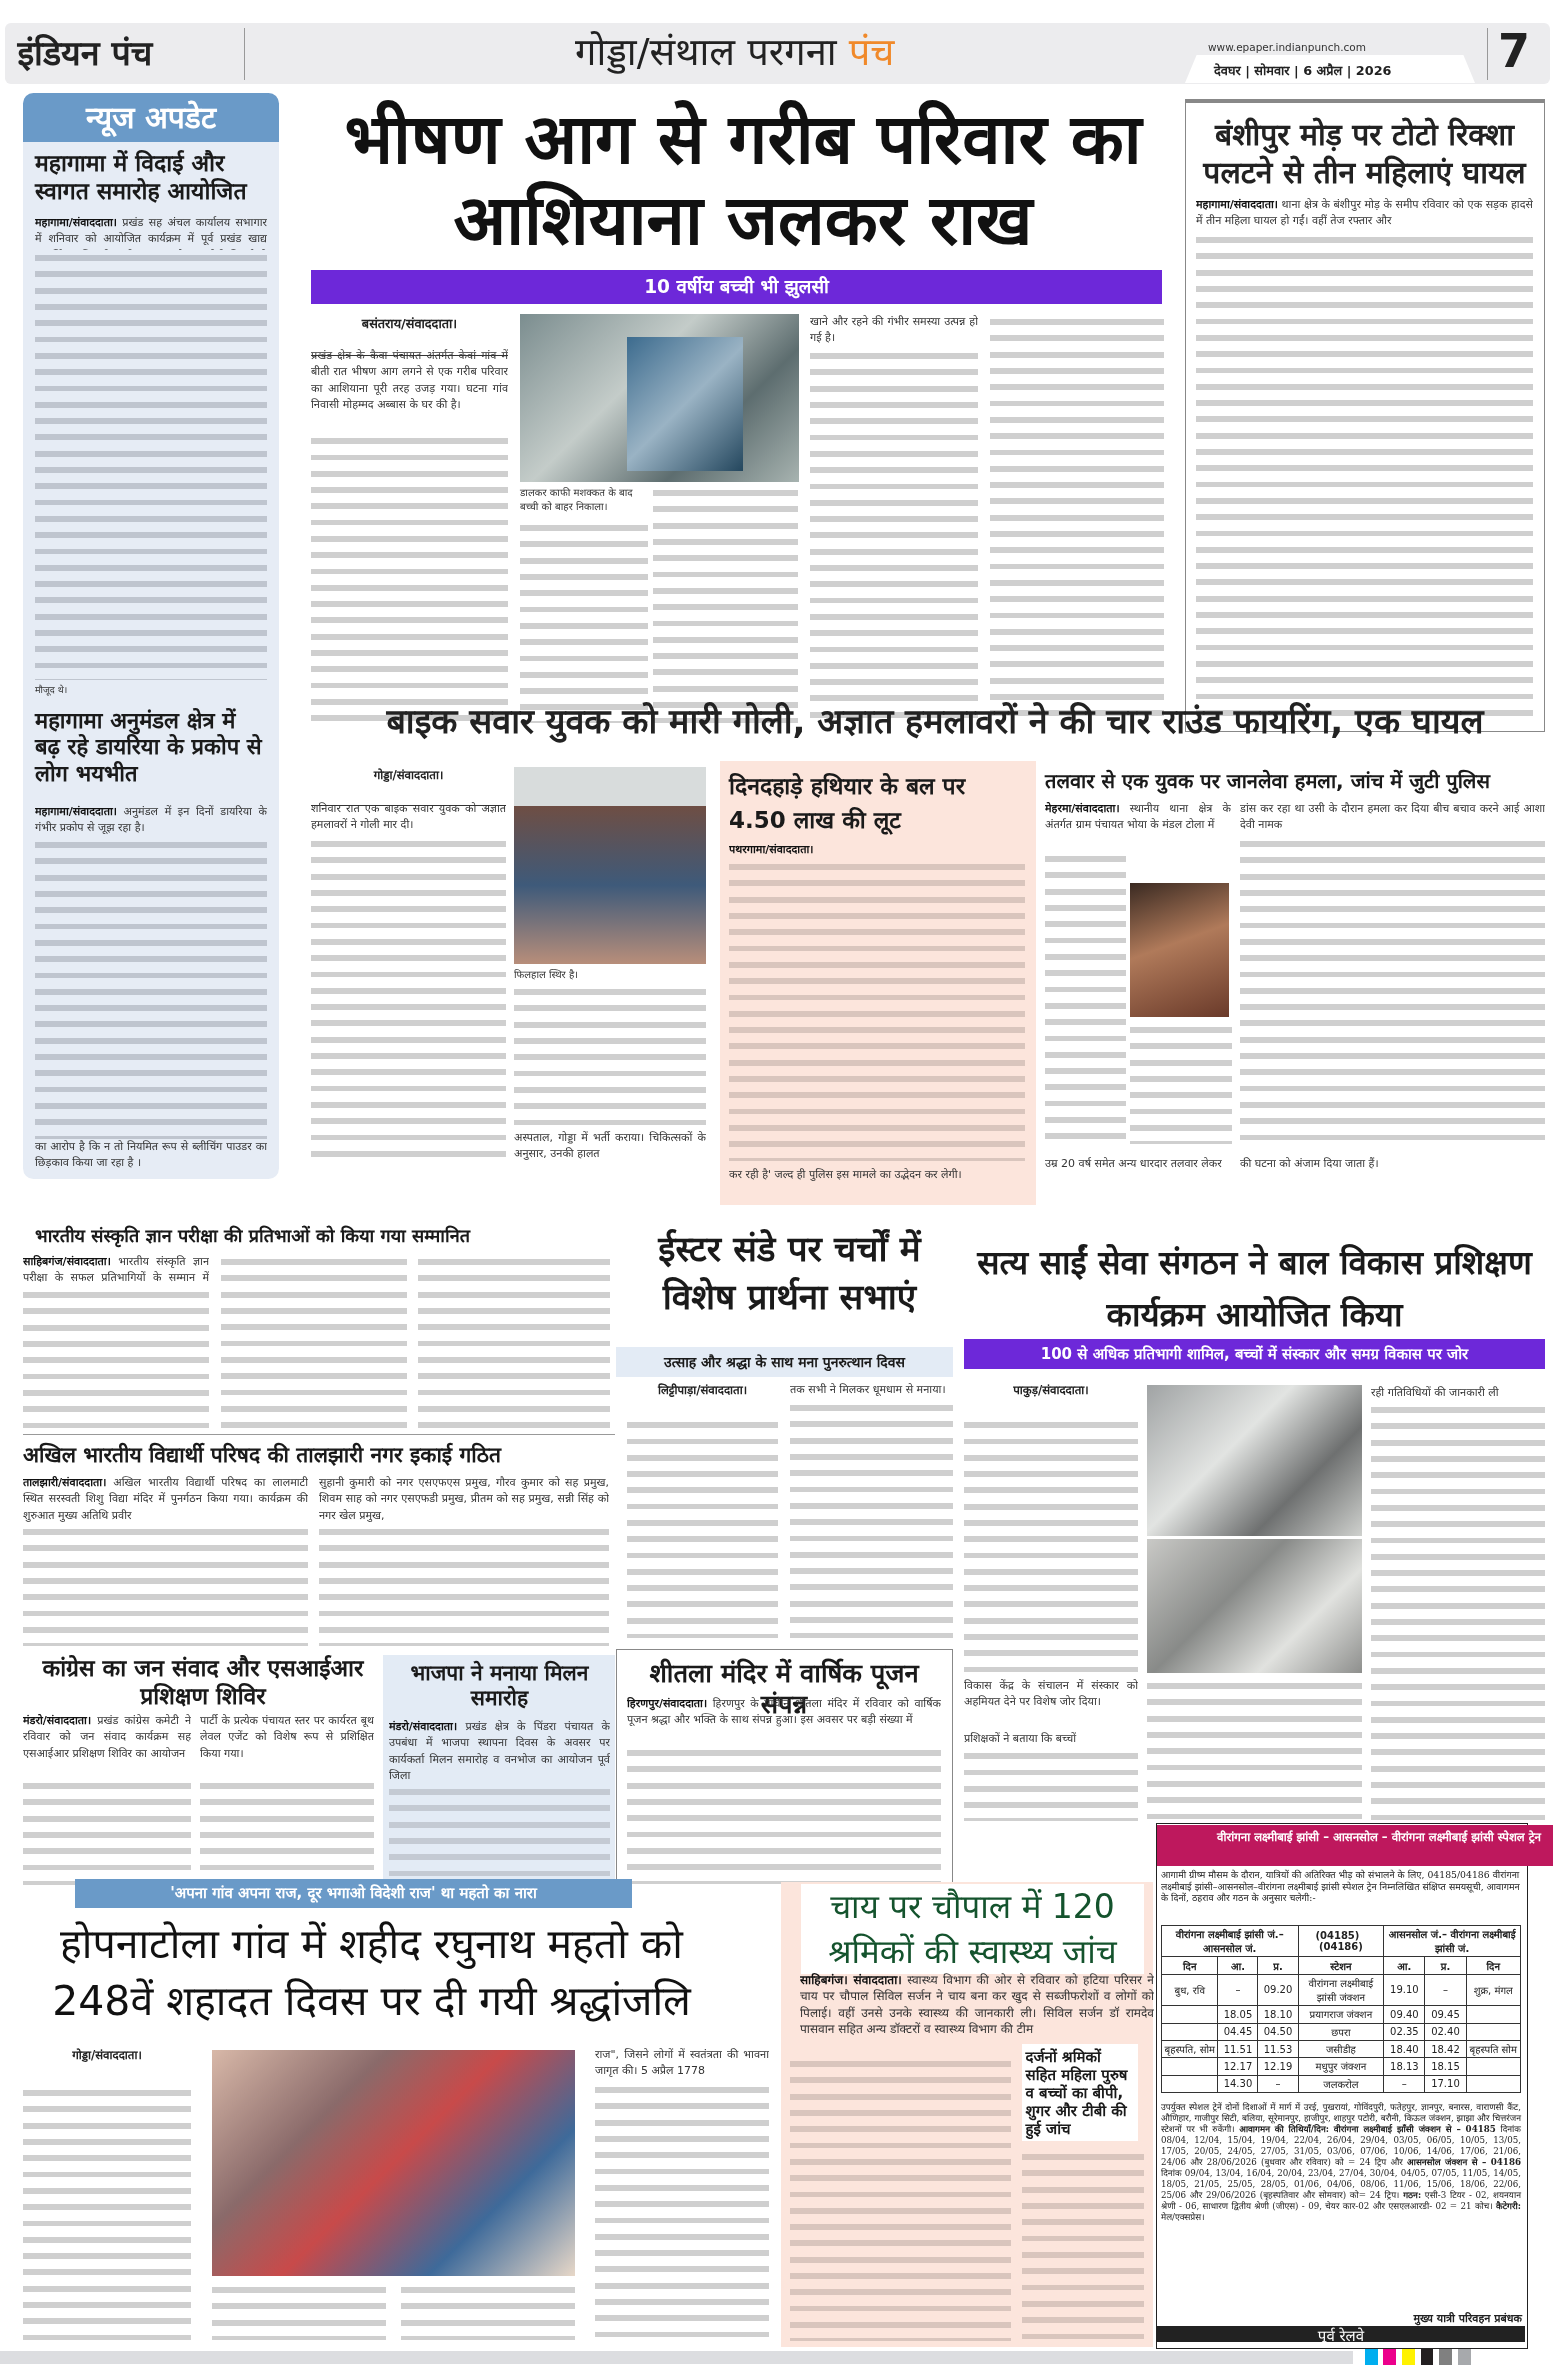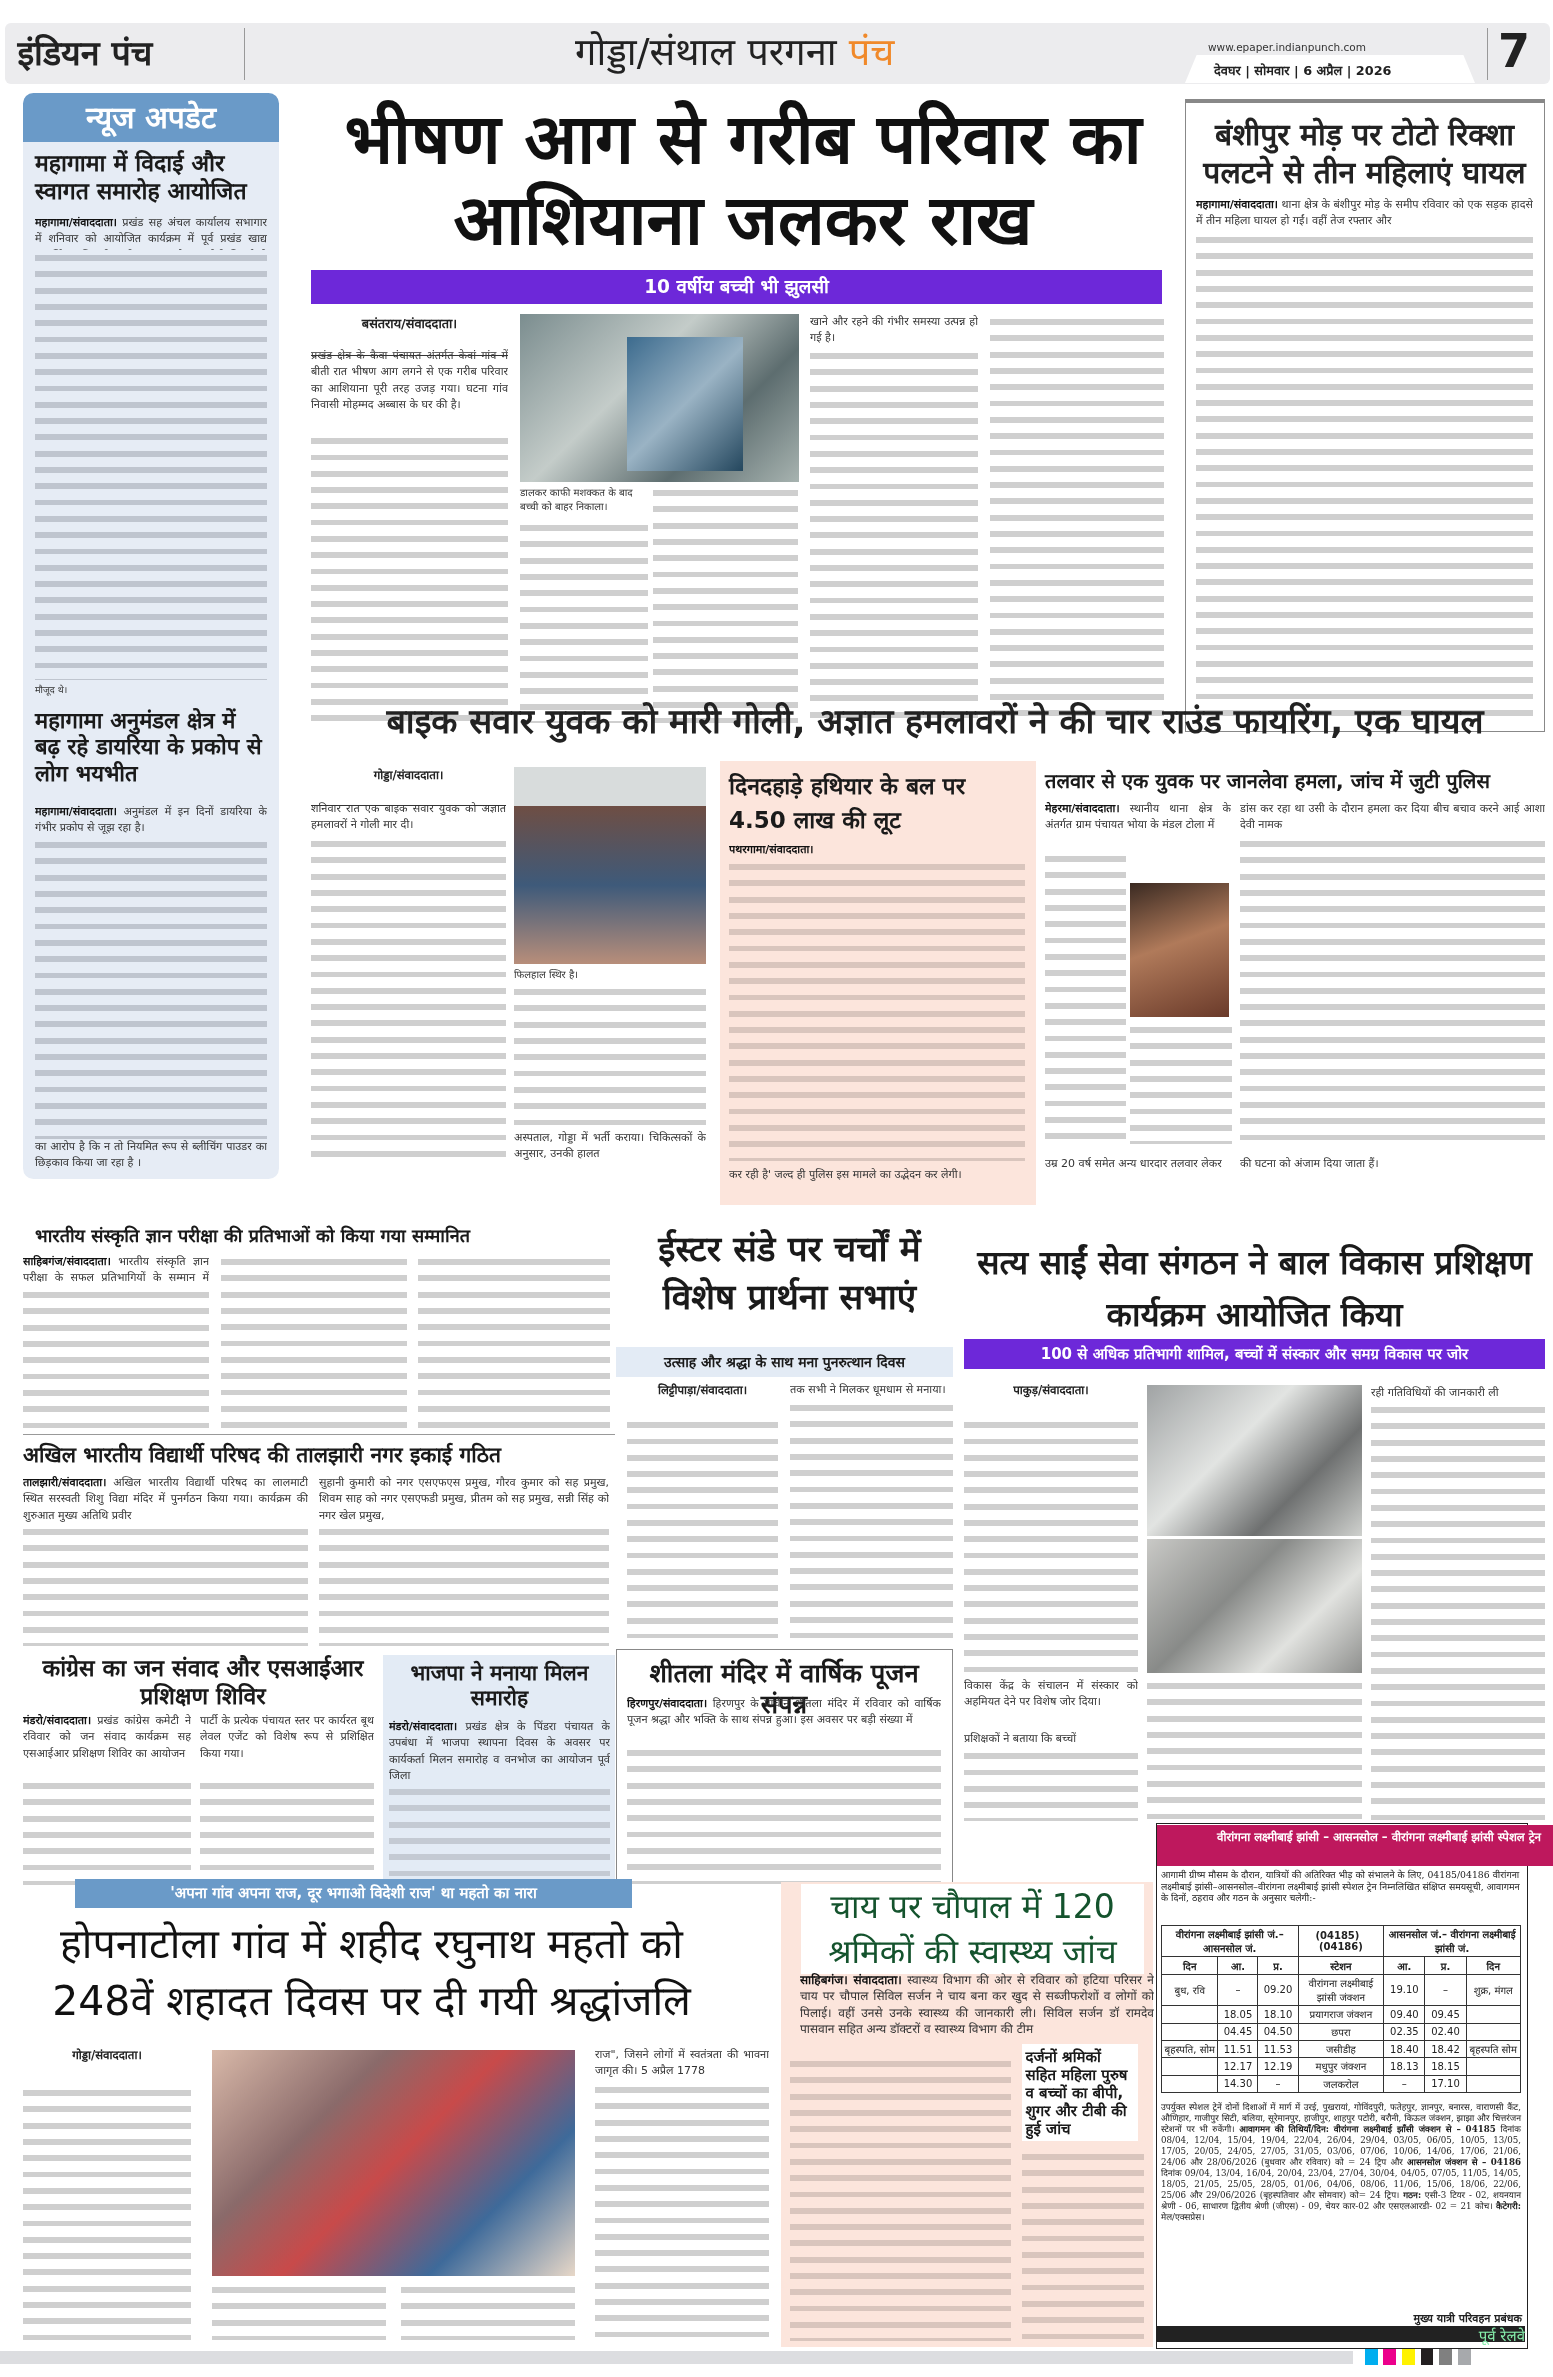--- a/index.html
+++ b/index.html
@@ -263,17 +263,17 @@
   <b>आवागमन की तिथियाँ/दिन: वीरांगना लक्ष्मीबाई झाँसी जंक्शन से – 04185</b>
   <span>दिनांक 08/04, 12/04, 15/04, 19/04, 22/04, 26/04, 29/04, 03/05, 06/05, 10/05, 13/05, 17/05, 20/05, 24/05, 27/05, 31/05, 03/06, 07/06, 10/06, 14/06, 17/06, 21/06, 24/06 और 28/06/2026 (बुधवार और रविवार) को = 24 ट्रिप और</span>
   <b>आसनसोल जंक्शन से – 04186</b>
   <span>दिनांक 09/04, 13/04, 16/04, 20/04, 23/04, 27/04, 30/04, 04/05, 07/05, 11/05, 14/05, 18/05, 21/05, 25/05, 28/05, 01/06, 04/06, 08/06, 11/06, 15/06, 18/06, 22/06, 25/06 और 29/06/2026 (बृहस्पतिवार और सोमवार) को= 24 ट्रिप।</span>
   <b>गठन:</b>
   <span>एसी-3 टियर - 02, शयनयान श्रेणी - 06, साधारण द्वितीय श्रेणी (जीएस) - 09, चेयर कार-02 और एसएलआरडी- 02 = 21 कोच।</span>
   <b>कैटेगरी:</b>
   <span>मेल/एक्सप्रेस।</span>
 </div>
 <div class="abs" style="left:1336px;top:2310px;width:186px;text-align:right;font-weight:bold;font-size:11px">मुख्य यात्री परिवहन प्रबंधक</div>
-<div class="abs" style="left:1157px;top:2326px;width:368px;height:16px;background:#222;color:#86efac;font-size:15px;text-align:right;line-height:21.5px">पूर्व रेलवे</div>
+<div class="abs" style="left:1157px;top:2326px;width:368px;height:16px;background:#222;color:#ffffff;font-size:15px;text-align:center;line-height:21.5px">पूर्व रेलवे</div>
 
 <div class="abs" style="left:0;top:2351px;width:1353px;height:12.8px;background:#dcdde0"></div>
 <div class="abs cmyk" style="left:1359px;top:2349px" id="cmyk"><span style="background: rgb(0, 174, 239);"></span><span style="background: rgb(236, 0, 140);"></span><span style="background: rgb(255, 242, 0);"></span><span style="background: rgb(35, 31, 32);"></span><span style="background: rgb(128, 128, 128);"></span><span style="background: rgb(167, 169, 172);"></span></div>
 
 
 </body></html>

